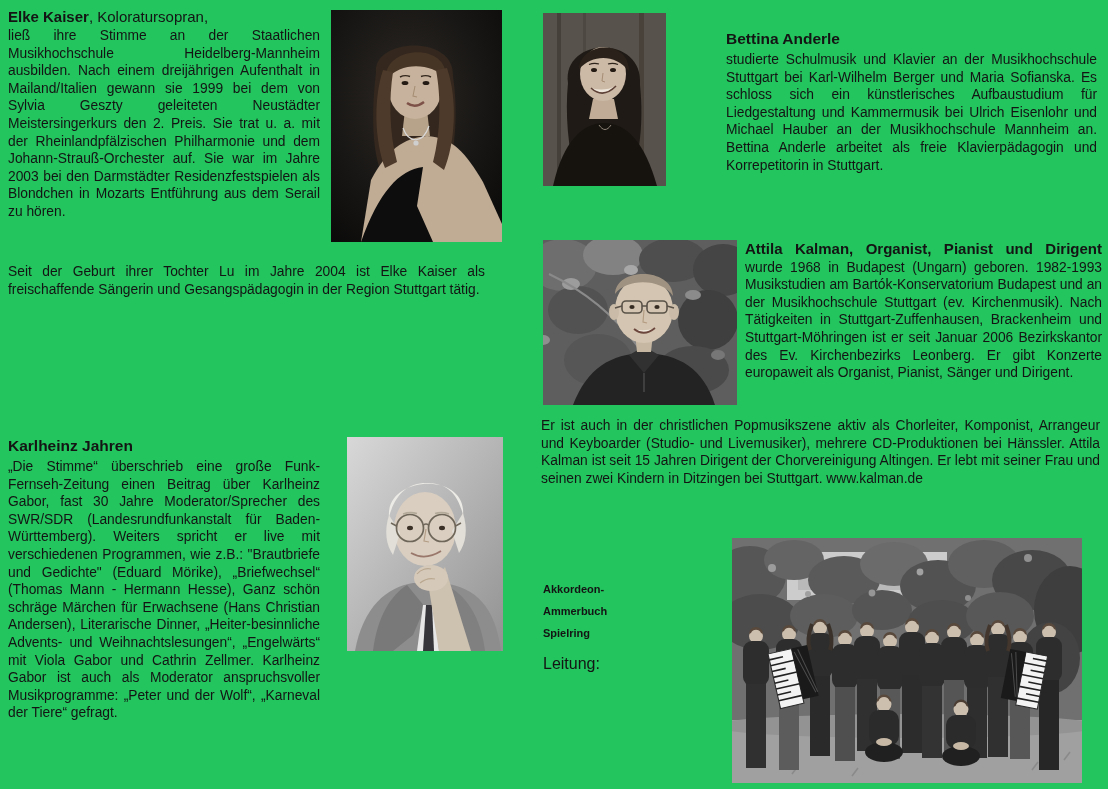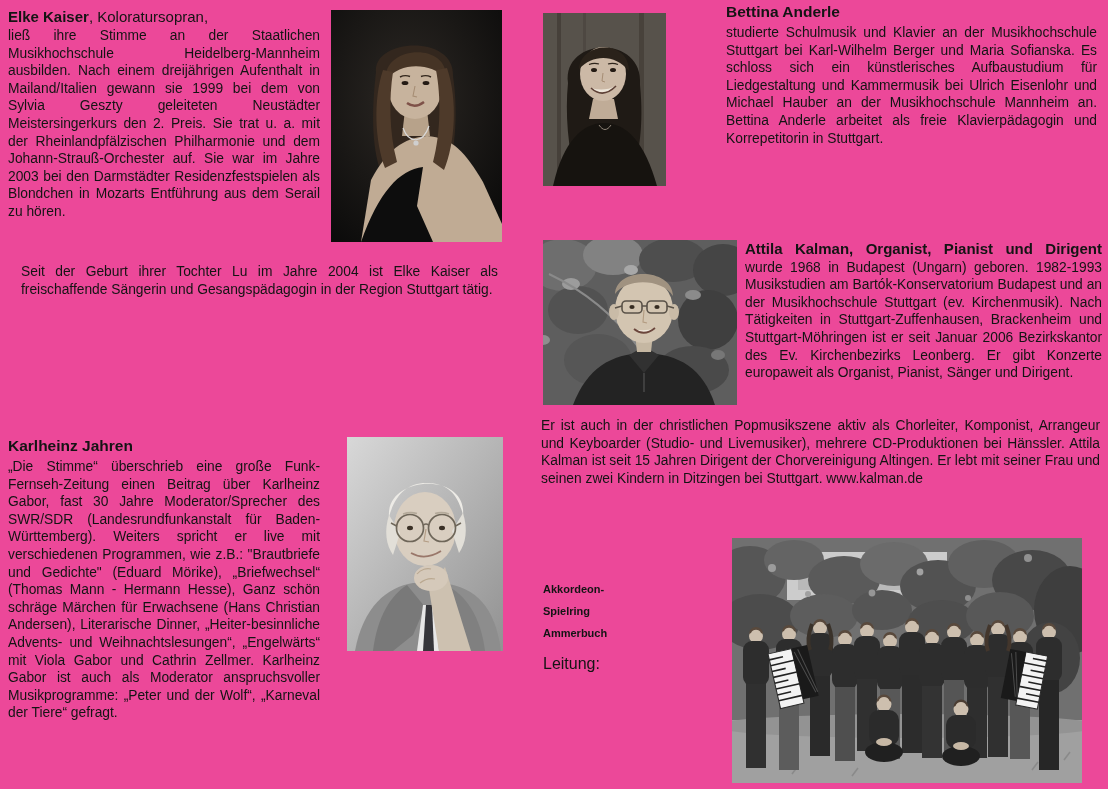--- a/index.html
+++ b/index.html
@@ -1,17 +1,17 @@
 <!DOCTYPE html>
 <html lang="de"><head>
 <meta charset="utf-8">
 <style>
   html,body{margin:0;padding:0;background:#ffffff;}
   .page{
-    position:relative;width:1108px;height:789px;background:#ec4899;
+    position:relative;width:1108px;height:789px;background:#22c55e;
     font-family:"Liberation Sans","DejaVu Sans",sans-serif;
     color:#141414;overflow:hidden;
   }
   .abs{position:absolute;}
   p{margin:0;}
   .body-text{font-size:13.8px;line-height:17.6px;text-align:justify;}
   .lead{font-size:15px;line-height:18px;white-space:nowrap;}
   .heading{font-weight:bold;font-size:15.5px;line-height:20px;margin-bottom:2px;}
   .inline-name{font-weight:bold;font-size:15px;}
   .link{color:#141414;cursor:pointer;}
@@ -19,21 +19,21 @@
   .akk-heading{font-weight:bold;font-size:11px;line-height:22px;}
   .akk-leader{font-size:16px;line-height:22px;margin-top:9px;}
 </style>
 </head>
 <body>
 
 <div class="page">
 
   <p class="abs lead" style="left:8px;top:8px;"><b>Elke Kaiser</b><span>, Koloratursopran,</span></p>
   <p class="abs body-text" style="left:8px;top:27px;width:312px;">ließ ihre Stimme an der Staatlichen Musikhochschule Heidelberg-Mannheim ausbilden. Nach einem dreijährigen Aufenthalt in Mailand/Italien gewann sie 1999 bei dem von Sylvia Geszty geleiteten Neustädter Meistersingerkurs den 2. Preis. Sie trat u. a. mit der Rheinlandpfälzischen Philharmonie und dem Johann-Strauß-Orchester auf. Sie war im Jahre 2003 bei den Darmstädter Residenzfestspielen als Blondchen in Mozarts Entführung aus dem Serail zu hören.</p>
-  <p class="abs body-text" style="left:21px;top:263px;width:477px;">Seit der Geburt ihrer Tochter Lu im Jahre 2004 ist Elke Kaiser als freischaffende Sängerin und Gesangspädagogin in der Region Stuttgart tätig.</p>
+  <p class="abs body-text" style="left:8px;top:263px;width:477px;">Seit der Geburt ihrer Tochter Lu im Jahre 2004 ist Elke Kaiser als freischaffende Sängerin und Gesangspädagogin in der Region Stuttgart tätig.</p>
 
   <svg class="abs photo" style="left:331px;top:10px;" width="171" height="232" viewBox="0 0 171 232" role="img" aria-label="Porträtfoto Elke Kaiser">
     <defs>
       <radialGradient id="ek-glow" cx="0.45" cy="0.38" r="0.85">
         <stop offset="0" stop-color="#2c2824"></stop>
           <stop offset="1" stop-color="#070707"></stop>
       </radialGradient>
     </defs>
     <rect width="171" height="232" fill="#070707"></rect>
     <rect width="171" height="232" fill="url(#ek-glow)"></rect>
@@ -68,21 +68,21 @@
     <ellipse cx="51" cy="57" rx="3" ry="2" fill="#241b14"></ellipse>
     <ellipse cx="70" cy="57" rx="3" ry="2" fill="#241b14"></ellipse>
     <path d="M46,51.5 Q51,49.5 56,51" stroke="#2e241b" stroke-width="1.3" fill="none"></path>
     <path d="M65,51 Q70,49.5 75,51.5" stroke="#2e241b" stroke-width="1.3" fill="none"></path>
     <path d="M60,60 L59,68 L62,69" stroke="#a68d74" stroke-width="1" fill="none"></path>
     <path d="M48,75 Q60,85 73,73 Q61,79 48,75 Z" fill="#ece4d8"></path>
     <path d="M48,75 Q60,86 73,73" stroke="#5d4036" stroke-width="1.6" fill="none"></path>
     <path d="M56,112 C60,118 64,118 68,112" stroke="#8f8578" stroke-width="1" fill="none"></path>
   </svg>
 
-  <div class="abs" style="left:726px;top:2px;width:371px;">
+  <div class="abs" style="left:726px;top:29px;width:371px;">
     <p class="heading">Bettina Anderle</p>
     <p class="body-text">studierte Schulmusik und Klavier an der Musikhochschule Stuttgart bei Karl-Wilhelm Berger und Maria Sofianska. Es schloss sich ein künstlerisches Aufbaustudium für Liedgestaltung und Kammermusik bei Ulrich Eisenlohr und Michael Hauber an der Musikhochschule Mannheim an. Bettina Anderle arbeitet als freie Klavierpädagogin und Korrepetitorin in Stuttgart.</p>
   </div>
 
   <svg class="abs photo" style="left:543px;top:240px;" width="194" height="165" viewBox="0 0 194 165" role="img" aria-label="Porträtfoto Attila Kalman">
     <rect width="194" height="165" fill="#5e5e5e"></rect>
     <ellipse cx="20" cy="25" rx="34" ry="26" fill="#6e6e6e"></ellipse>
     <ellipse cx="70" cy="15" rx="30" ry="20" fill="#828282"></ellipse>
     <ellipse cx="130" cy="20" rx="34" ry="22" fill="#4e4e4e"></ellipse>
     <ellipse cx="180" cy="30" rx="30" ry="26" fill="#454545"></ellipse>
@@ -152,22 +152,22 @@
     <path d="M64,116 Q78,124 94,114" stroke="#99776a" stroke-width="1.8" fill="none"></path>
     <ellipse cx="84" cy="141" rx="17" ry="13" fill="#d5c9ba"></ellipse>
     <path d="M70,138 Q75,133 81,133 M76,146 Q82,142 88,142" stroke="#b8a globalization890" stroke-width="0" fill="none"></path>
     <path d="M71,136 L78,132 M74,144 L82,140" stroke="#bba removal" stroke-width="0" fill="none"></path>
     <path d="M70,137 C74,132 80,131 84,132 M73,146 C78,142 84,141 88,142" stroke="#baa890" stroke-width="1.2" fill="none"></path>
   </svg>
 
   <div class="abs" style="left:543px;top:578px;width:170px;">
     <div>
       <div class="akk-heading">Akkordeon-</div>
+      <div class="akk-heading">Ammerbuch</div>
       <div class="akk-heading">Spielring</div>
-      <div class="akk-heading">Ammerbuch</div>
     </div>
     <div class="akk-leader">
       <div>Leitung:</div>
     </div>
   </div>
 
   <svg class="abs photo" style="left:732px;top:538px;" width="350" height="245" viewBox="0 0 350 245" role="img" aria-label="Gruppenfoto Akkordeon-Spielring Ammerbuch">
     <defs>
       <g id="gp-person">
         <circle cx="0" cy="0" r="7" fill="#cdbfae"></circle>

